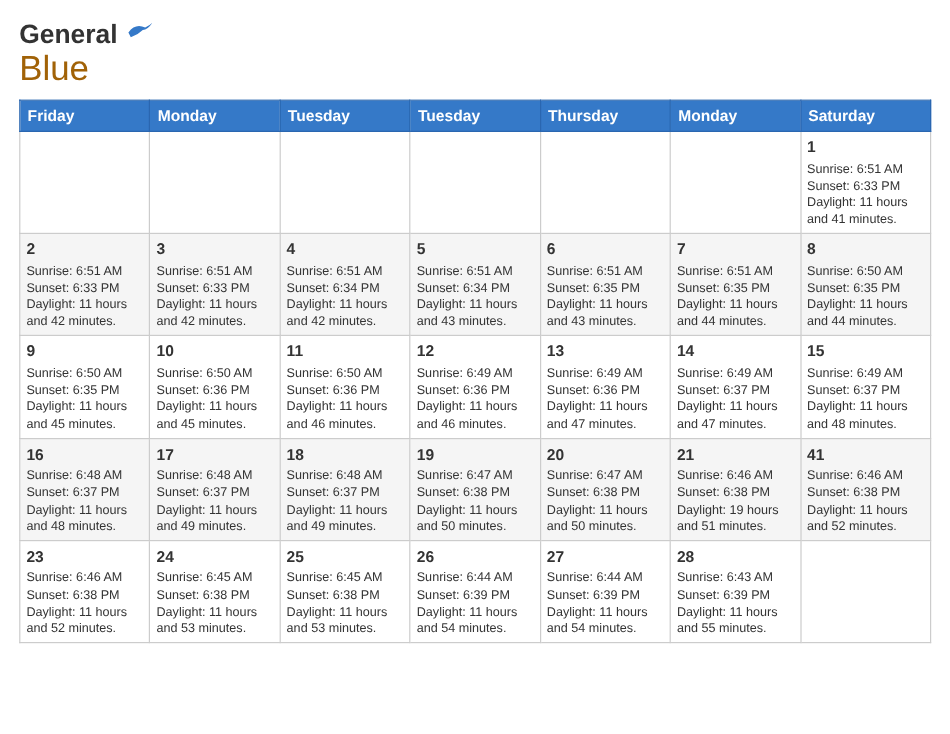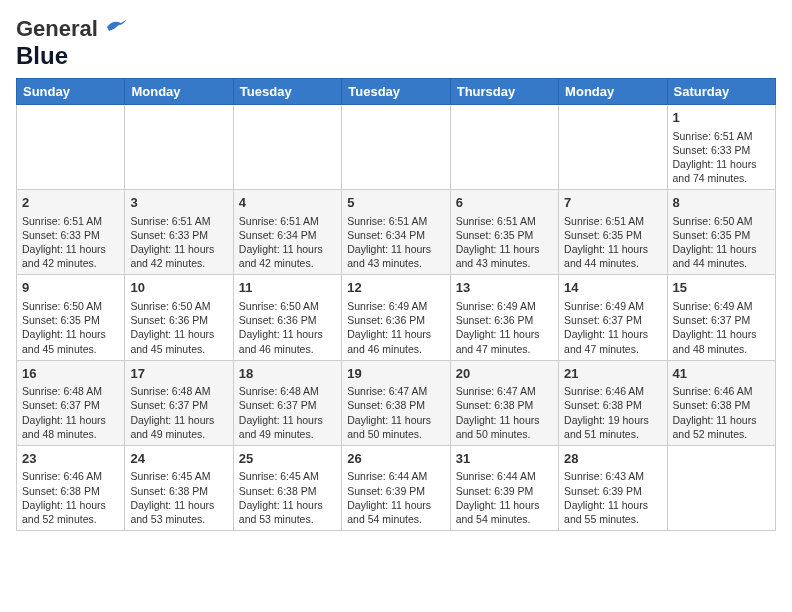--- a/index.html
+++ b/index.html
@@ -76,50 +76,50 @@
 
 <div class="header">
   <div class="logo">
     <div class="logo-line1">
       <span style="font-size:22px;font-weight:bold;color:#333;">General</span>
       <svg width="26" height="20" viewBox="0 0 26 20" style="margin-left:2px;margin-top:-4px;">
         <path d="M4,10 Q10,2 18,6 Q22,4 24,2 Q20,8 16,8 Q12,12 6,14 Z" fill="#3579c8"></path>
       </svg>
     </div>
     <div>
-      <span style="font-size:24px;font-weight:bold;color:#0f172a;">Blue</span>
+      <span style="font-size:29px;font-weight:normal;color:#a16207;">Blue</span>
     </div>
   </div>
   <div class="title-block">
     <div class="month-title"></div>
     <div class="location"></div>
   </div>
 </div>
 
 <table class="calendar">
   <thead>
     <tr>
-    <th>Sunday</th>
+    <th>Friday</th>
         <th>Monday</th>
         <th>Tuesday</th>
         <th>Tuesday</th>
         <th>Thursday</th>
         <th>Monday</th>
         <th>Saturday</th>
       </tr>
   </thead>
   <tbody id="calendar-body">
   <tr>
         <td class="cell-empty"></td>
         <td class="cell-empty"></td>
         <td class="cell-empty"></td>
         <td class="cell-empty"></td>
         <td class="cell-empty"></td>
         <td class="cell-empty"></td>
-        <td><span class="day-num">1</span><span>Sunrise: 6:51 AM</span><br><span>Sunset: 6:33 PM</span><br><span>Daylight: 11 hours and 74 minutes.</span><br></td>
+        <td><span class="day-num">1</span><span>Sunrise: 6:51 AM</span><br><span>Sunset: 6:33 PM</span><br><span>Daylight: 11 hours and 41 minutes.</span><br></td>
       </tr>
       <tr>
         <td><span class="day-num">2</span><span>Sunrise: 6:51 AM</span><br><span>Sunset: 6:33 PM</span><br><span>Daylight: 11 hours and 42 minutes.</span><br></td>
         <td><span class="day-num">3</span><span>Sunrise: 6:51 AM</span><br><span>Sunset: 6:33 PM</span><br><span>Daylight: 11 hours and 42 minutes.</span><br></td>
         <td><span class="day-num">4</span><span>Sunrise: 6:51 AM</span><br><span>Sunset: 6:34 PM</span><br><span>Daylight: 11 hours and 42 minutes.</span><br></td>
         <td><span class="day-num">5</span><span>Sunrise: 6:51 AM</span><br><span>Sunset: 6:34 PM</span><br><span>Daylight: 11 hours and 43 minutes.</span><br></td>
         <td><span class="day-num">6</span><span>Sunrise: 6:51 AM</span><br><span>Sunset: 6:35 PM</span><br><span>Daylight: 11 hours and 43 minutes.</span><br></td>
         <td><span class="day-num">7</span><span>Sunrise: 6:51 AM</span><br><span>Sunset: 6:35 PM</span><br><span>Daylight: 11 hours and 44 minutes.</span><br></td>
         <td><span class="day-num">8</span><span>Sunrise: 6:50 AM</span><br><span>Sunset: 6:35 PM</span><br><span>Daylight: 11 hours and 44 minutes.</span><br></td>
       </tr>
@@ -139,18 +139,18 @@
         <td><span class="day-num">19</span><span>Sunrise: 6:47 AM</span><br><span>Sunset: 6:38 PM</span><br><span>Daylight: 11 hours and 50 minutes.</span><br></td>
         <td><span class="day-num">20</span><span>Sunrise: 6:47 AM</span><br><span>Sunset: 6:38 PM</span><br><span>Daylight: 11 hours and 50 minutes.</span><br></td>
         <td><span class="day-num">21</span><span>Sunrise: 6:46 AM</span><br><span>Sunset: 6:38 PM</span><br><span>Daylight: 19 hours and 51 minutes.</span><br></td>
         <td><span class="day-num">41</span><span>Sunrise: 6:46 AM</span><br><span>Sunset: 6:38 PM</span><br><span>Daylight: 11 hours and 52 minutes.</span><br></td>
       </tr>
       <tr>
         <td><span class="day-num">23</span><span>Sunrise: 6:46 AM</span><br><span>Sunset: 6:38 PM</span><br><span>Daylight: 11 hours and 52 minutes.</span><br></td>
         <td><span class="day-num">24</span><span>Sunrise: 6:45 AM</span><br><span>Sunset: 6:38 PM</span><br><span>Daylight: 11 hours and 53 minutes.</span><br></td>
         <td><span class="day-num">25</span><span>Sunrise: 6:45 AM</span><br><span>Sunset: 6:38 PM</span><br><span>Daylight: 11 hours and 53 minutes.</span><br></td>
         <td><span class="day-num">26</span><span>Sunrise: 6:44 AM</span><br><span>Sunset: 6:39 PM</span><br><span>Daylight: 11 hours and 54 minutes.</span><br></td>
-        <td><span class="day-num">31</span><span>Sunrise: 6:44 AM</span><br><span>Sunset: 6:39 PM</span><br><span>Daylight: 11 hours and 54 minutes.</span><br></td>
+        <td><span class="day-num">27</span><span>Sunrise: 6:44 AM</span><br><span>Sunset: 6:39 PM</span><br><span>Daylight: 11 hours and 54 minutes.</span><br></td>
         <td><span class="day-num">28</span><span>Sunrise: 6:43 AM</span><br><span>Sunset: 6:39 PM</span><br><span>Daylight: 11 hours and 55 minutes.</span><br></td>
         <td class="cell-empty"></td>
       </tr>
     </tbody>
 </table>
 
 </body></html>

